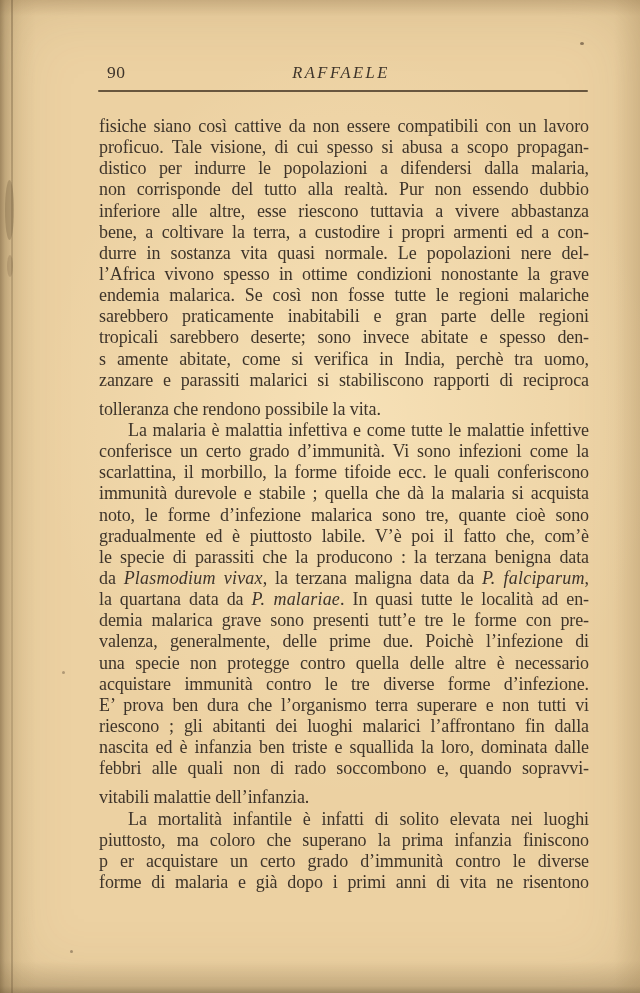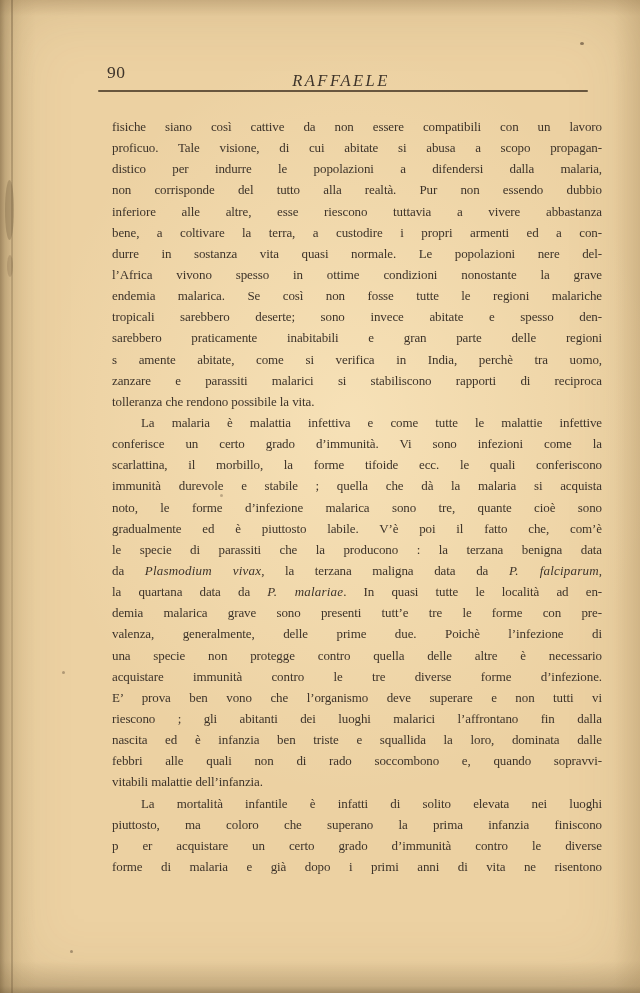--- a/index.html
+++ b/index.html
@@ -35,37 +35,37 @@
   .s2{left:70px;top:950px;width:3px;height:3px;background:rgba(66,50,34,0.4);}
   .s3{left:62px;top:671px;width:3px;height:3px;background:rgba(66,50,34,0.35);}
   .s4{left:220px;top:494px;width:3px;height:3px;background:rgba(66,50,34,0.3);}
 
   .pagenum{
     position:absolute;left:107px;top:62px;
     font-size:17.5px;color:var(--ink,#3e342a);letter-spacing:0.5px;
   }
   .header-title{
     position:absolute;left:96px;top:63px;width:490px;text-align:center;
-    font-style:italic;font-size:16.5px;letter-spacing:2.5px;color:var(--ink,#3e342a);margin-top:8px;
+    font-style:italic;font-size:16.5px;letter-spacing:2.5px;color:var(--ink,#3e342a);
   }
   .rule{
     position:absolute;left:98px;top:90px;width:490px;height:2px;
     background:var(--rule,#4a3b28);opacity:0.82;border-radius:1px;
   }
   .text{
-    position:absolute;left:112px;top:116px;width:490px;
-    font-size:13px;line-height:21.15px;color:var(--ink,#3e342a);
+    position:absolute;left:99px;top:116px;width:490px;
+    font-size:18px;line-height:21.15px;color:var(--ink,#3e342a);
   }
   .line{
     text-align:justify;
     text-align-last:justify;
     height:21.15px;
     letter-spacing:-0.1px;
   }
-  .line.end{text-align-last:left;}
+  .line.end{text-align-last:left;margin-top:8px;}
   .line.indent{text-indent:29px;}
   .line em{font-style:italic;letter-spacing:0.2px;}
 </style>
 </head>
 <body>
 
 <div class="page">
   <div class="crease"></div>
   <div class="blotch b1"></div>
   <div class="blotch b2"></div>
@@ -73,47 +73,47 @@
   <div class="speck s2"></div>
   <div class="speck s3"></div>
   <div class="speck s4"></div>
 
   <div class="pagenum">90</div>
   <div class="header-title">RAFFAELE</div>
   <div class="rule"></div>
 
   <div class="text">
       <div class="line"><span>fisiche siano così cattive da non essere compatibili con un lavoro</span></div>
-      <div class="line"><span>proficuo. Tale visione, di cui abitate si abusa a scopo propagan-</span></div>
+      <div class="line"><span>proficuo. Tale visione, di cui spesso si abusa a scopo propagan-</span></div>
       <div class="line"><span>distico per indurre le popolazioni a difendersi dalla malaria,</span></div>
       <div class="line"><span>non corrisponde del tutto alla realtà. Pur non essendo dubbio</span></div>
       <div class="line"><span>inferiore alle altre, esse riescono tuttavia a vivere abbastanza</span></div>
       <div class="line"><span>bene, a coltivare la terra, a custodire i propri armenti ed a con-</span></div>
       <div class="line"><span>durre in sostanza vita quasi normale. Le popolazioni nere del-</span></div>
       <div class="line"><span>l’Africa vivono spesso in ottime condizioni nonostante la grave</span></div>
       <div class="line"><span>endemia malarica. Se così non fosse tutte le regioni malariche</span></div>
+      <div class="line"><span>sarebbero praticamente inabitabili e gran parte delle regioni</span></div>
       <div class="line"><span>tropicali sarebbero deserte; sono invece abitate e spesso den-</span></div>
-      <div class="line"><span>sarebbero praticamente inabitabili e gran parte delle regioni</span></div>
       <div class="line"><span>s amente abitate, come si verifica in India, perchè tra uomo,</span></div>
       <div class="line"><span>zanzare e parassiti malarici si stabiliscono rapporti di reciproca</span></div>
       <div class="line end"><span>tolleranza che rendono possibile la vita.</span></div>
       <div class="line indent"><span>La malaria è malattia infettiva e come tutte le malattie infettive</span></div>
       <div class="line"><span>conferisce un certo grado d’immunità. Vi sono infezioni come la</span></div>
       <div class="line"><span>scarlattina, il morbillo, la forme tifoide ecc. le quali conferiscono</span></div>
       <div class="line"><span>immunità durevole e stabile ; quella che dà la malaria si acquista</span></div>
       <div class="line"><span>noto, le forme d’infezione malarica sono tre, quante cioè sono</span></div>
       <div class="line"><span>gradualmente ed è piuttosto labile. V’è poi il fatto che, com’è</span></div>
       <div class="line"><span>le specie di parassiti che la producono : la terzana benigna data</span></div>
       <div class="line"><span>da </span><em>Plasmodium vivax</em><span>, la terzana maligna data da </span><em>P. falciparum</em><span>,</span></div>
       <div class="line"><span>la quartana data da </span><em>P. malariae</em><span>. In quasi tutte le località ad en-</span></div>
       <div class="line"><span>demia malarica grave sono presenti tutt’e tre le forme con pre-</span></div>
       <div class="line"><span>valenza, generalmente, delle prime due. Poichè l’infezione di</span></div>
       <div class="line"><span>una specie non protegge contro quella delle altre è necessario</span></div>
       <div class="line"><span>acquistare immunità contro le tre diverse forme d’infezione.</span></div>
-      <div class="line"><span>E’ prova ben vono che l’organismo deve superare e non tutti vi</span></div>
+      <div class="line"><span>E’ prova ben dura che l’organismo terra superare e non tutti vi</span></div>
       <div class="line"><span>riescono ; gli abitanti dei luoghi malarici l’affrontano fin dalla</span></div>
       <div class="line"><span>nascita ed è infanzia ben triste e squallida la loro, dominata dalle</span></div>
       <div class="line"><span>febbri alle quali non di rado soccombono e, quando sopravvi-</span></div>
       <div class="line end"><span>vitabili malattie dell’infanzia.</span></div>
       <div class="line indent"><span>La mortalità infantile è infatti di solito elevata nei luoghi</span></div>
       <div class="line"><span>piuttosto, ma coloro che superano la prima infanzia finiscono</span></div>
       <div class="line"><span>p er acquistare un certo grado d’immunità contro le diverse</span></div>
       <div class="line"><span>forme di malaria e già dopo i primi anni di vita ne risentono</span></div>
     </div>
 </div>

